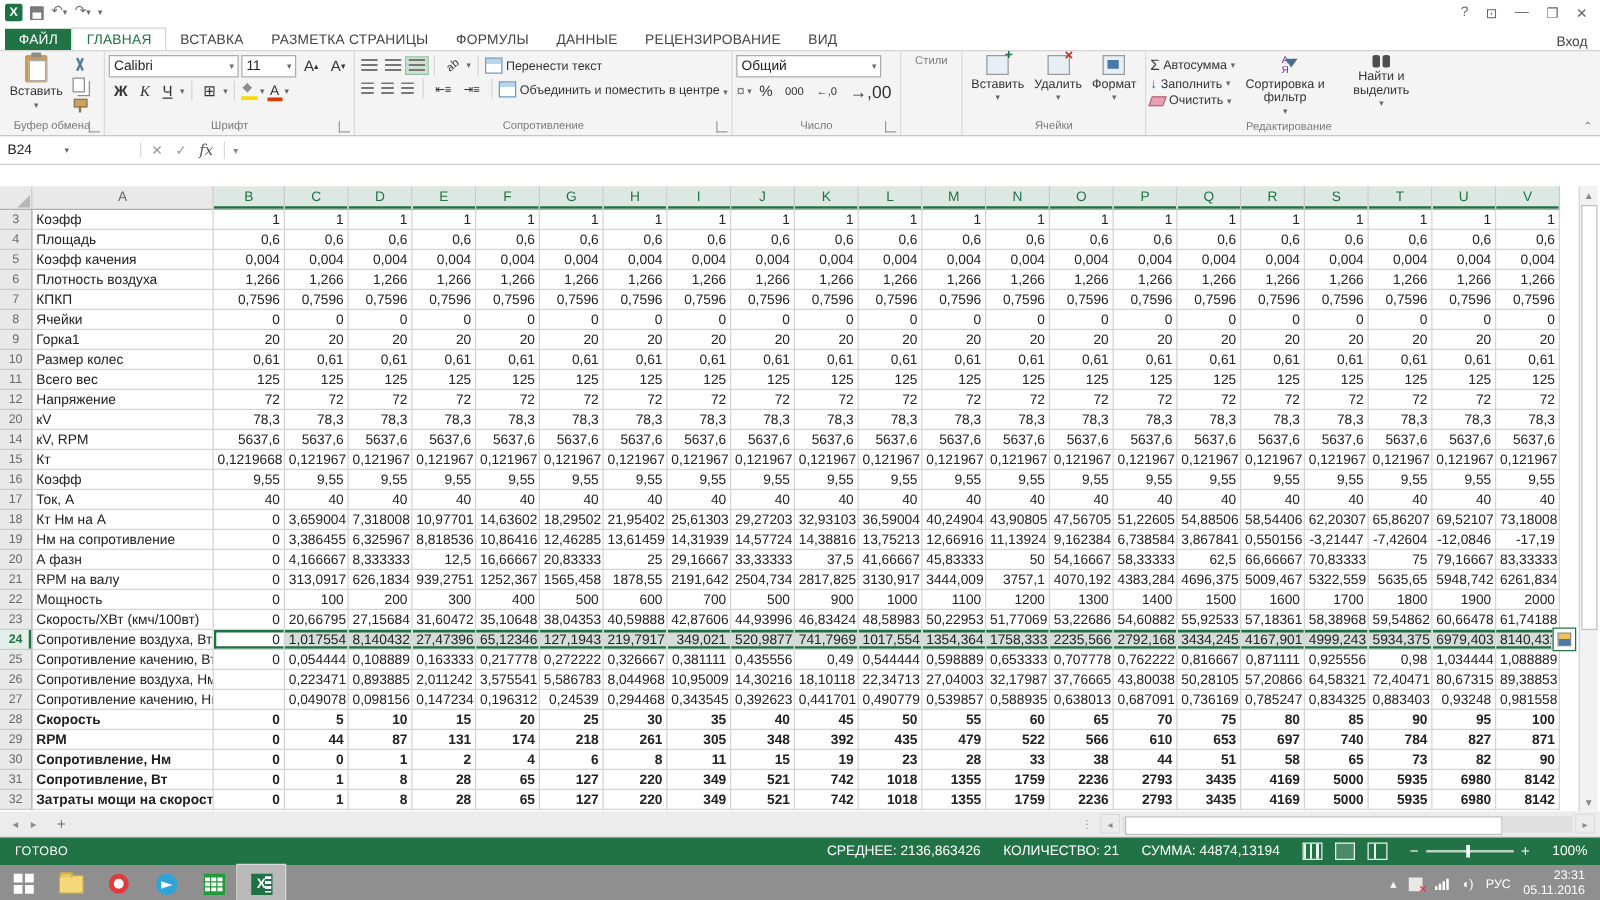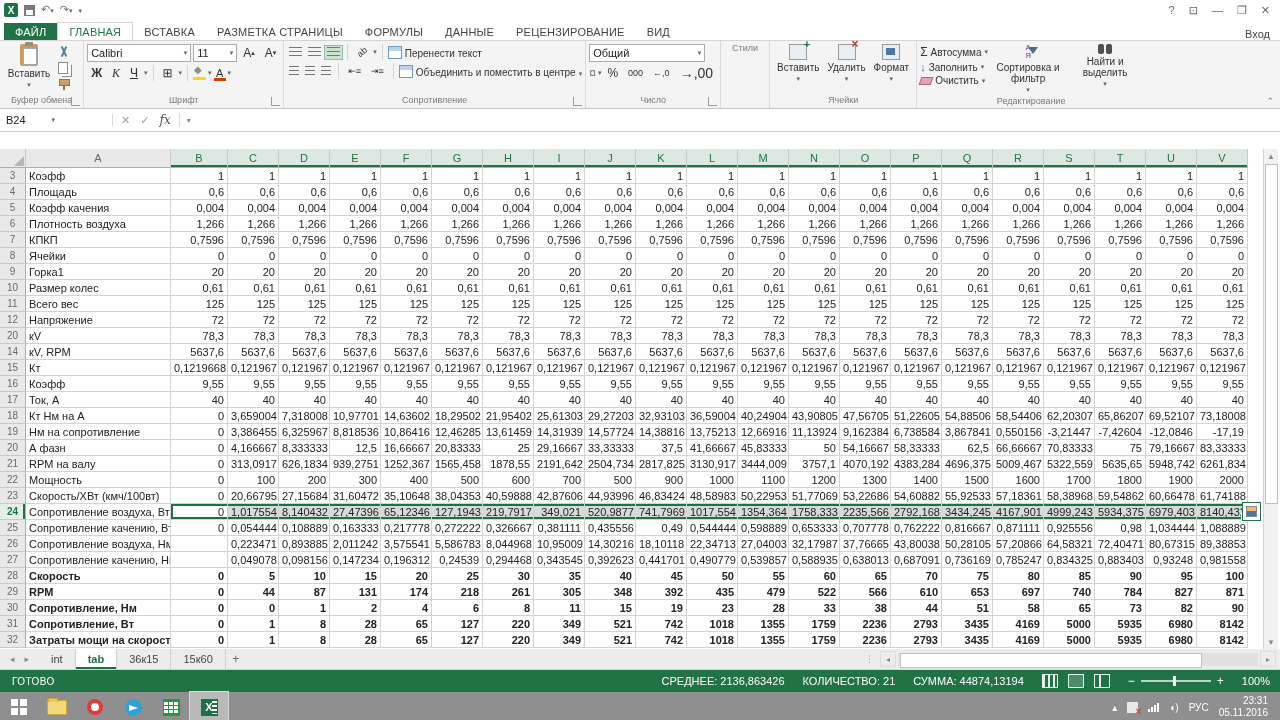--- a/index.html
+++ b/index.html
@@ -1223,26 +1223,20 @@
       <div class="vthumb"></div>
       <div class="vbtn bot">▼</div>
     </div>
   </div>
 
   <div class="sheetbar">
     <div class="snav">
       <span>◂</span>
       <span>▸</span>
     </div>
-    <div id="sheet-tabs" style="display:flex">
-        <span class="stab">int</span>
-        <span class="stab active">tab</span>
-        <span class="stab">36к15</span>
-        <span class="stab">15к60</span>
-      </div>
     <span class="addsheet">+</span>
     <div class="hscroll">
       <span class="hdots">⋮</span>
       <span class="hbtn">◂</span>
       <span class="htrack">
           <span class="hthumb"></span>
         </span>
       <span class="hbtn">▸</span>
     </div>
   </div>

